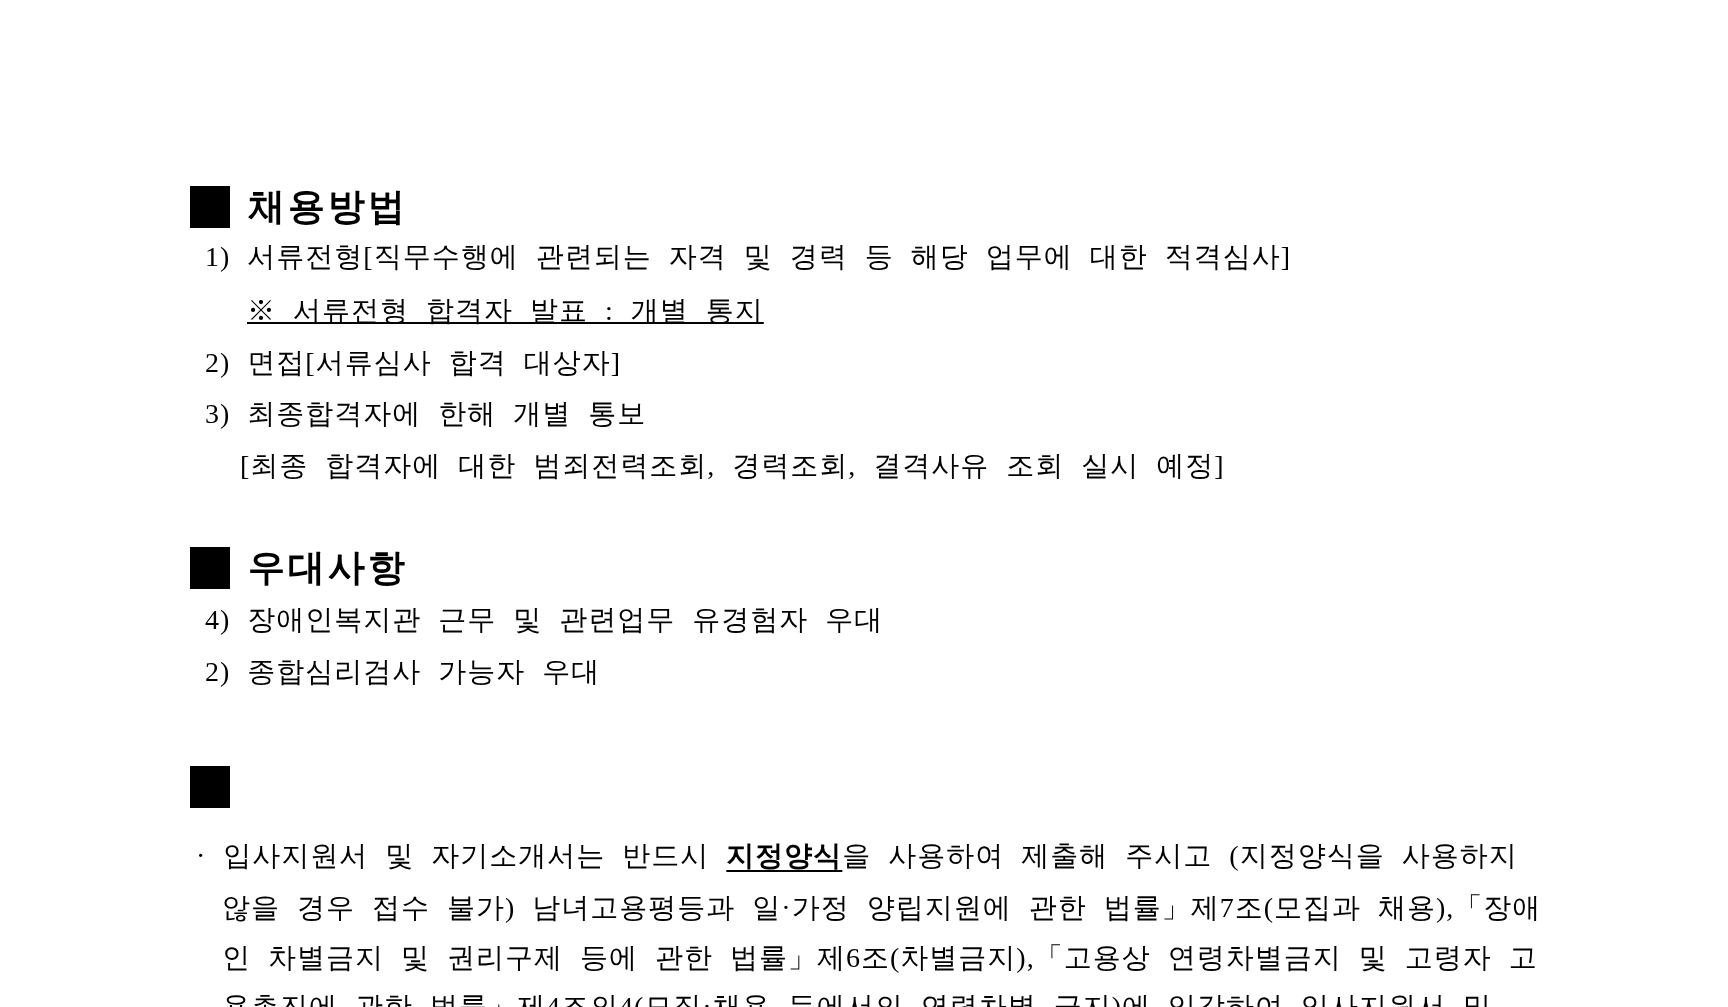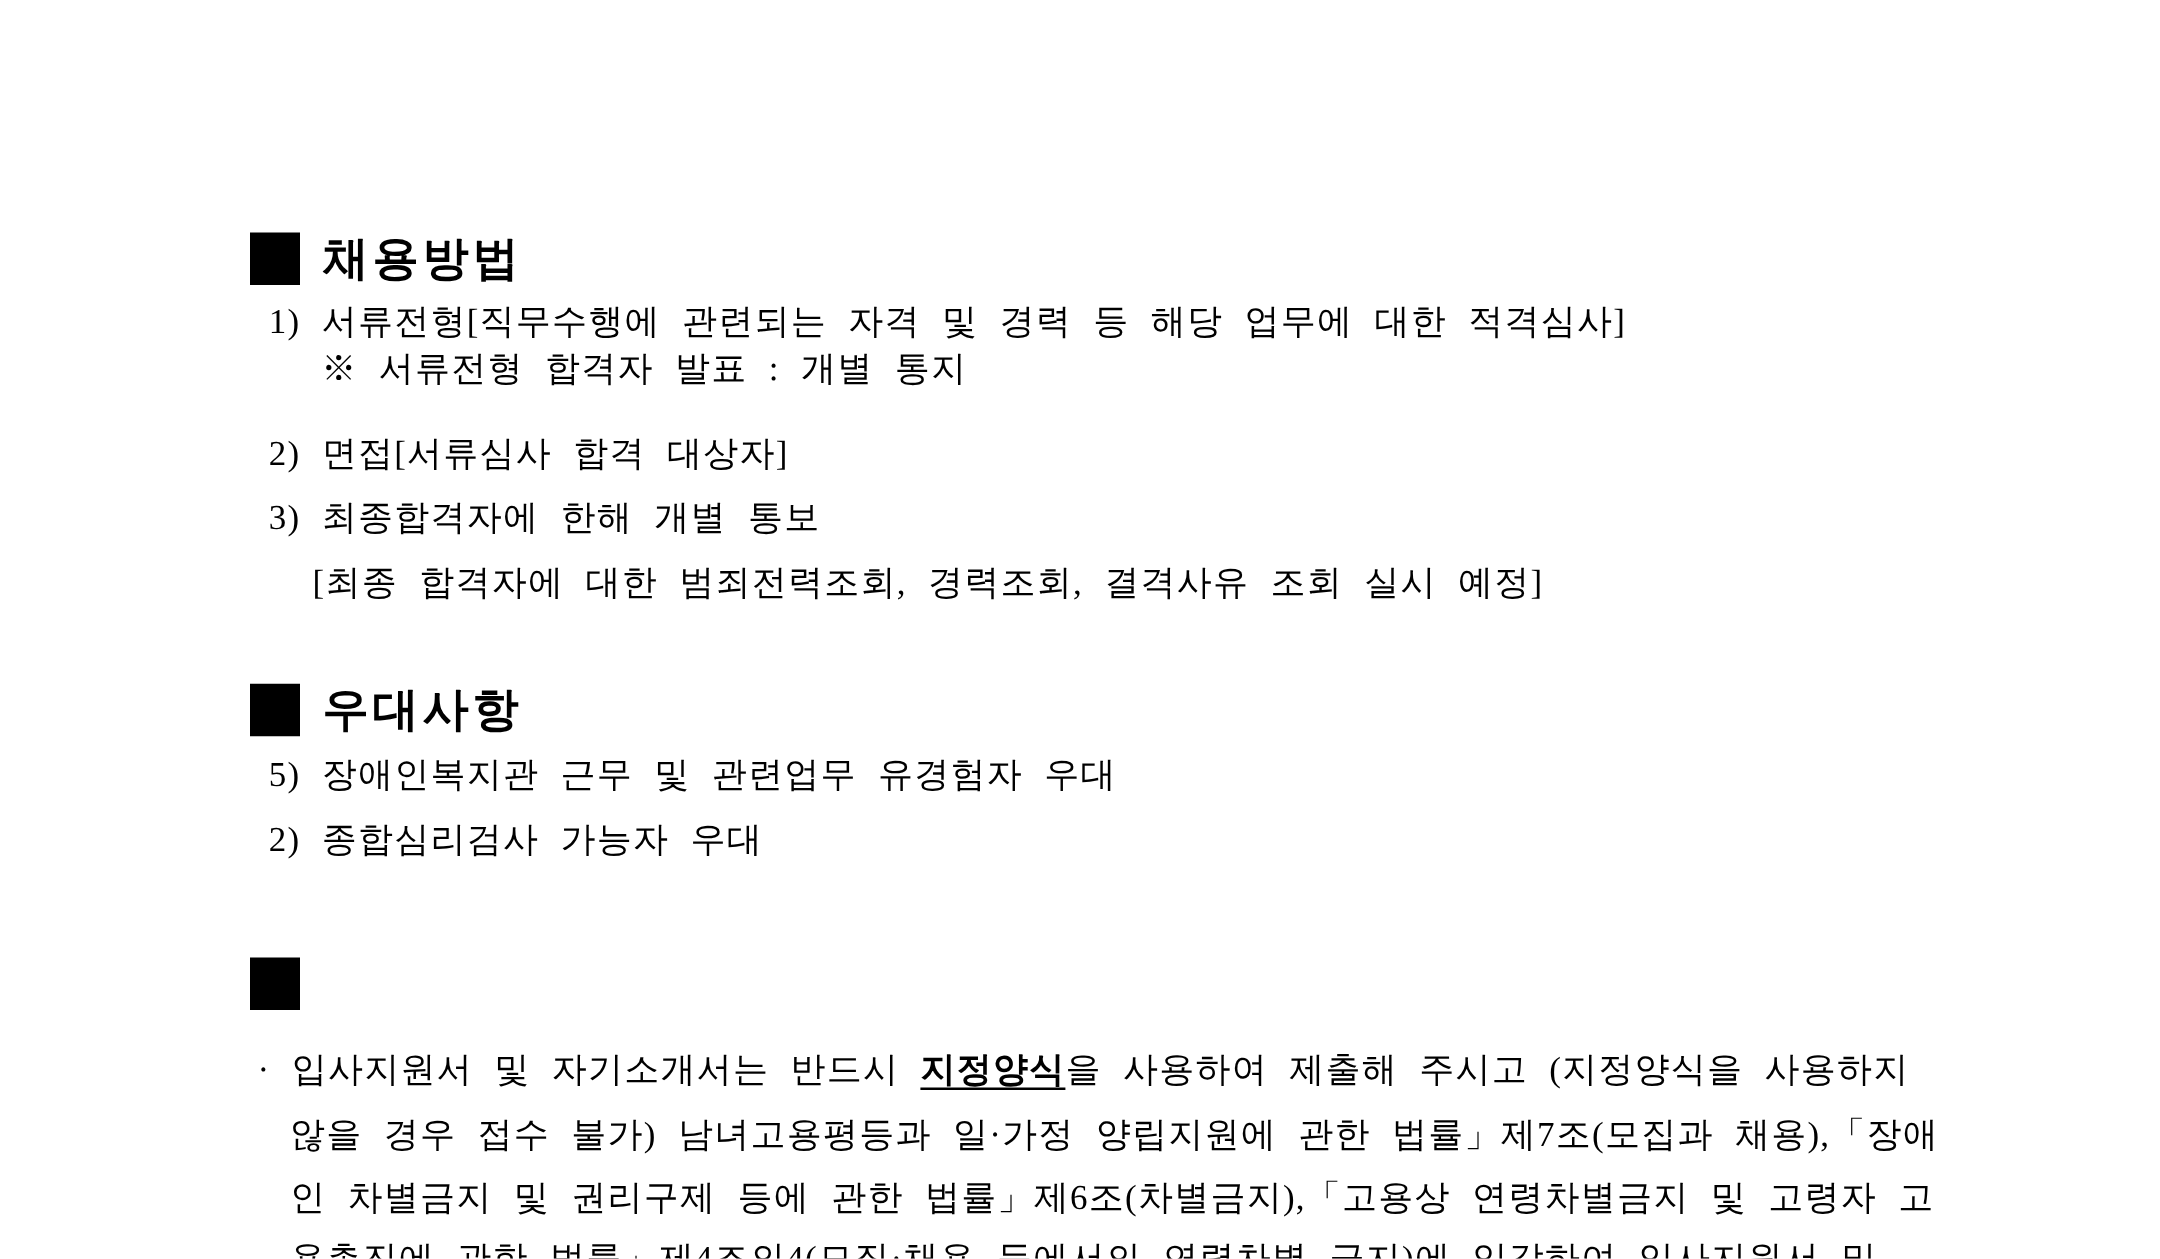--- a/index.html
+++ b/index.html
@@ -8,21 +8,20 @@
     background: #ffffff;
   }
   .page {
     position: relative;
     width: 1568px;
     height: 1007px;
     background: #ffffff;
     color: #000000;
     overflow: hidden;
     font-family: "Liberation Serif", "DejaVu Serif", serif;
-    margin-left: 10px;
   }
   .abs { position: absolute; white-space: pre; }
   .heading-row {
     display: flex;
     align-items: center;
     gap: 18px;
   }
   .sq {
     display: inline-block;
     width: 40px;
@@ -54,31 +53,31 @@
 <body>
 
 <div class="page">
 
   <div class="abs heading-row" style="top:182px; left:190px;">
     <span class="sq"></span>
     <span class="heading-label">채용방법</span>
   </div>
 
   <div class="abs body-line" style="top:238px; left:205px;">1) 서류전형[직무수행에 관련되는 자격 및 경력 등 해당 업무에 대한 적격심사]</div>
-  <div class="abs body-line" style="top:276px; left:247px;">※ 서류전형 합격자 발표 : 개별 통지</div>
+  <div class="abs body-line" style="top:292px; left:247px;text-decoration:underline;">※ 서류전형 합격자 발표 : 개별 통지</div>
   <div class="abs body-line" style="top:344px; left:205px;">2) 면접[서류심사 합격 대상자]</div>
   <div class="abs body-line" style="top:395px; left:205px;">3) 최종합격자에 한해 개별 통보</div>
   <div class="abs heading-row" style="top:543px; left:190px;">
     <span class="sq"></span>
     <span class="heading-label">우대사항</span>
   </div>
 
   <div class="abs body-line" style="top:447px; left:240px;">[최종 합격자에 대한 범죄전력조회, 경력조회, 결격사유 조회 실시 예정]</div>
 
-  <div class="abs body-line" style="top:601px; left:205px;">5) 장애인복지관 근무 및 관련업무 유경험자 우대</div>
+  <div class="abs body-line" style="top:601px; left:205px;">4) 장애인복지관 근무 및 관련업무 유경험자 우대</div>
   <div class="abs body-line" style="top:653px; left:205px;">2) 종합심리검사 가능자 우대</div>
 
   <div class="abs heading-row" style="top:766px; left:190px;">
     <span class="sq"></span>
   </div>
 
   <div class="abs body-line" style="top:837px; left:196px;"><span>·</span><span> </span><span>입사지원서 및 자기소개서는 반드시 </span><span class="emph">지정양식</span><span>을 사용하여 제출해 주시고 (지정양식을 사용하지</span></div>
 
   <div class="abs body-line" style="top:889px; left:222px;">않을 경우 접수 불가) 남녀고용평등과 일·가정 양립지원에 관한 법률」제7조(모집과 채용),「장애</div>
   <div class="abs body-line" style="top:939px; left:222px;">인 차별금지 및 권리구제 등에 관한 법률」제6조(차별금지),「고용상 연령차별금지 및 고령자 고</div>

